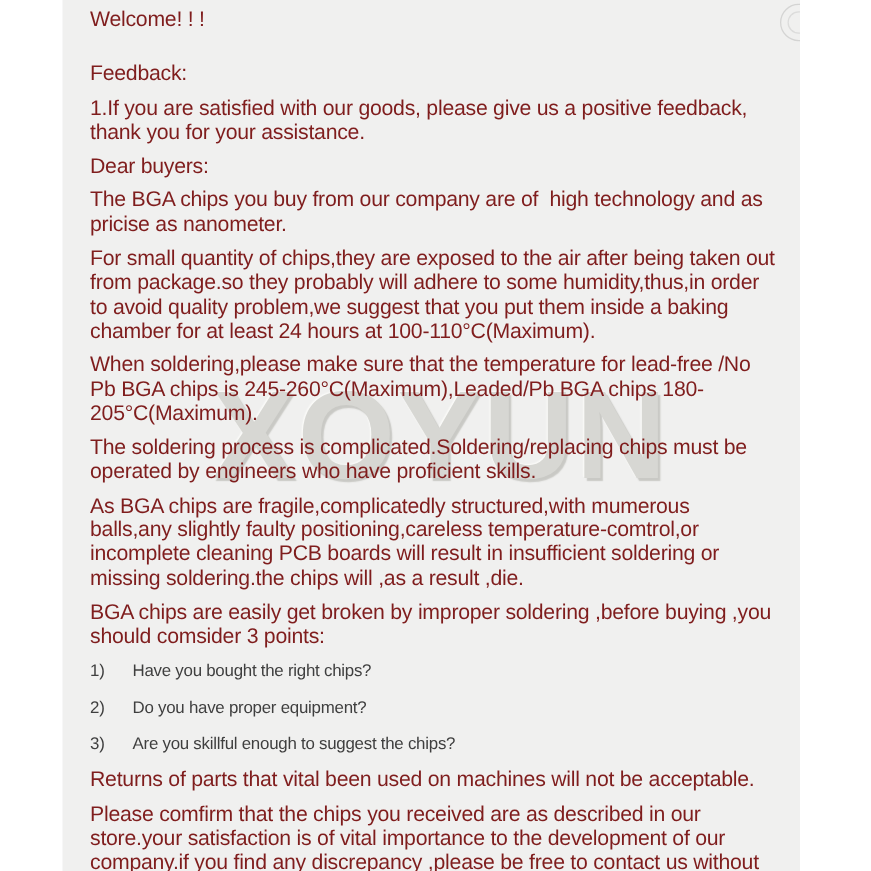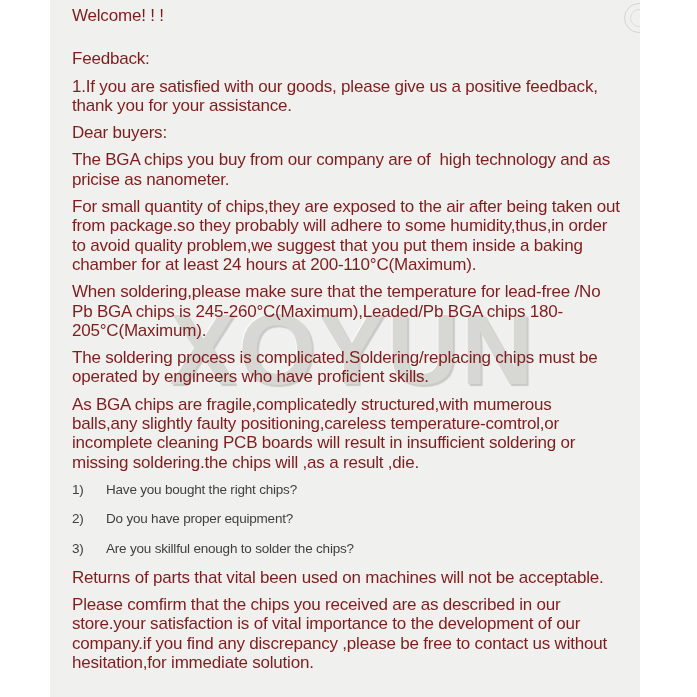--- a/index.html
+++ b/index.html
@@ -97,33 +97,34 @@
     <div class="watermark">XOYUN</div>
     <div class="seal"></div>
 
     <div class="content">
       <p class="para title">Welcome! ! !</p>
 
       <p class="para">Feedback:</p>
       <p class="para">1.If you are satisfied with our goods, please give us a positive feedback, thank you for your assistance.</p>
       <p class="para">Dear buyers:</p>
       <p class="para">The BGA chips you buy from our company are of  high technology and as pricise as nanometer.</p>
-      <p class="para">For small quantity of chips,they are exposed to the air after being taken out from package.so they probably will adhere to some humidity,thus,in order to avoid quality problem,we suggest that you put them inside a baking chamber for at least 24 hours at 200-110°C(Maximum).</p>
+      <p class="para">For small quantity of chips,they are exposed to the air after being taken out from package.so they probably will adhere to some humidity,thus,in order to avoid quality problem,we suggest that you put them inside a baking chamber for at least 24 hours at 100-110°C(Maximum).</p>
       <p class="para">When soldering,please make sure that the temperature for lead-free /No Pb BGA chips is 245-260°C(Maximum),Leaded/Pb BGA chips 180-205°C(Maximum).</p>
       <p class="para">The soldering process is complicated.Soldering/replacing chips must be operated by engineers who have proficient skills.</p>
       <p class="para">As BGA chips are fragile,complicatedly structured,with mumerous balls,any slightly faulty positioning,careless temperature-comtrol,or incomplete cleaning PCB boards will result in insufficient soldering or missing soldering.the chips will ,as a result ,die.</p>
+      <p class="para">BGA chips are easily get broken by improper soldering ,before buying ,you should comsider 3 points:</p>
 
       <div class="question">
         <span class="qnum">1)</span><span>Have you bought the right chips?</span>
       </div>
       <div class="question">
         <span class="qnum">2)</span><span>Do you have proper equipment?</span>
       </div>
       <div class="question">
-        <span class="qnum">3)</span><span>Are you skillful enough to solder the chips?</span>
+        <span class="qnum">3)</span><span>Are you skillful enough to suggest the chips?</span>
       </div>
 
       <p class="para">Returns of parts that vital been used on machines will not be acceptable.</p>
       <p class="para">Please comfirm that the chips you received are as described in our store.your satisfaction is of vital importance to the development of our company.if you find any discrepancy ,please be free to contact us without hesitation,for immediate solution.</p>
     </div>
 
   </div>
 </div>
 
 </body></html>

